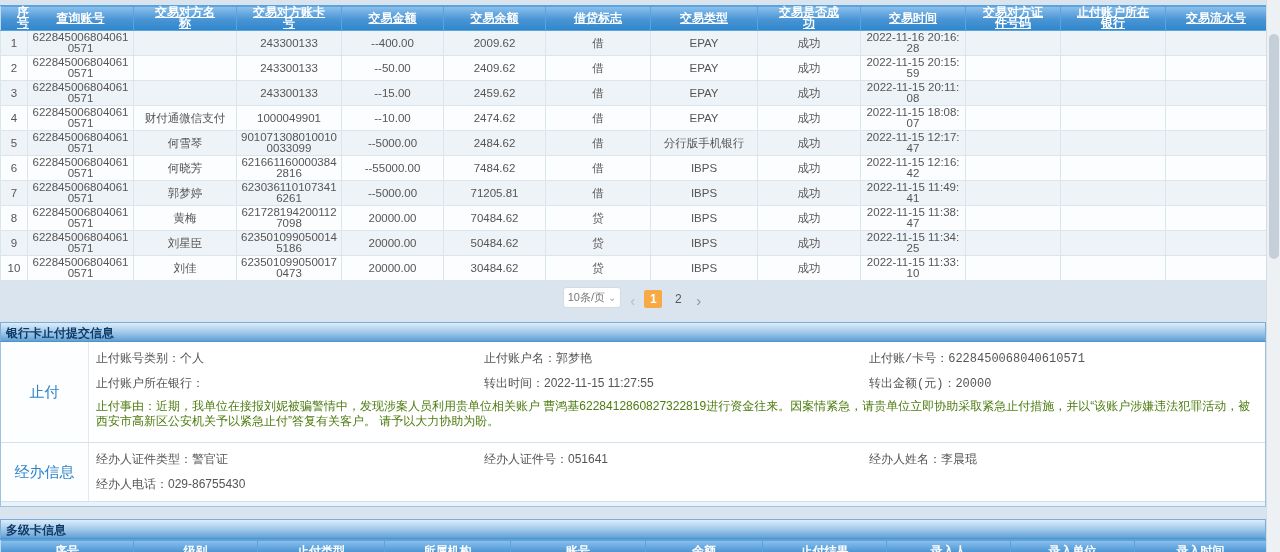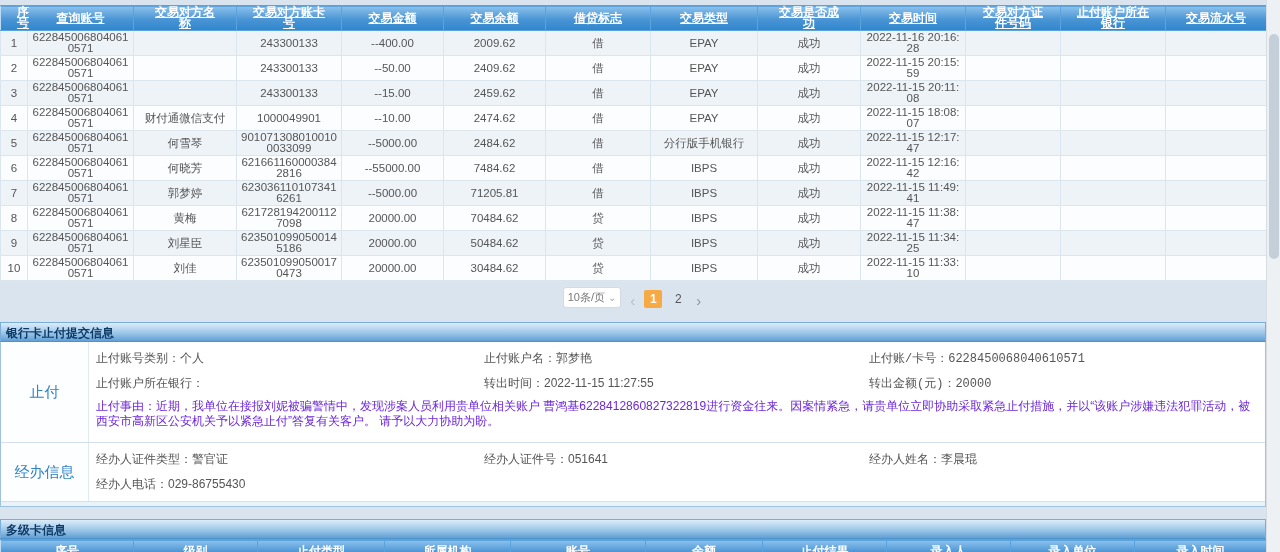--- a/index.html
+++ b/index.html
@@ -62,21 +62,21 @@
   .block-label {
     flex: 0 0 88px; border-right: 1px solid #e2eaf1;
     display: flex; align-items: center; justify-content: center;
     color: #2e82c6; font-size: 15px; background: #fdfeff;
   }
   .block-content { flex: 1; padding: 2px 6px 6px 7px; }
   .form-line { display: flex; padding: 6px 0 2px 0; }
   .form-line .fcol:nth-child(1) { flex: 0 0 388px; }
   .form-line .fcol:nth-child(2) { flex: 0 0 385px; }
   .form-line .fcol:nth-child(3) { flex: 1; font-family: Liberation Mono, monospace; }
-  .reason { padding: 5px 4px 7px 0; line-height: 15px; font-size: 12px; color: #6d28d9; }
+  .reason { padding: 5px 4px 7px 0; line-height: 15px; font-size: 12px; color: #4d7c0f; }
   .panel-foot { height: 5px; background: #e9f4fa; border-top: 1px solid #cfe3ef; }
 
   
   .vscrollbar {
     position: absolute; top: 0; right: 0; width: 14px; height: 552px;
     background: #eef1f4; border-left: 1px solid #d7dde2;
   }
   .vthumb {
     position: absolute; top: 34px; left: 2px; width: 10px; height: 225px;
     background: #c4cfd9; border-radius: 5px;

